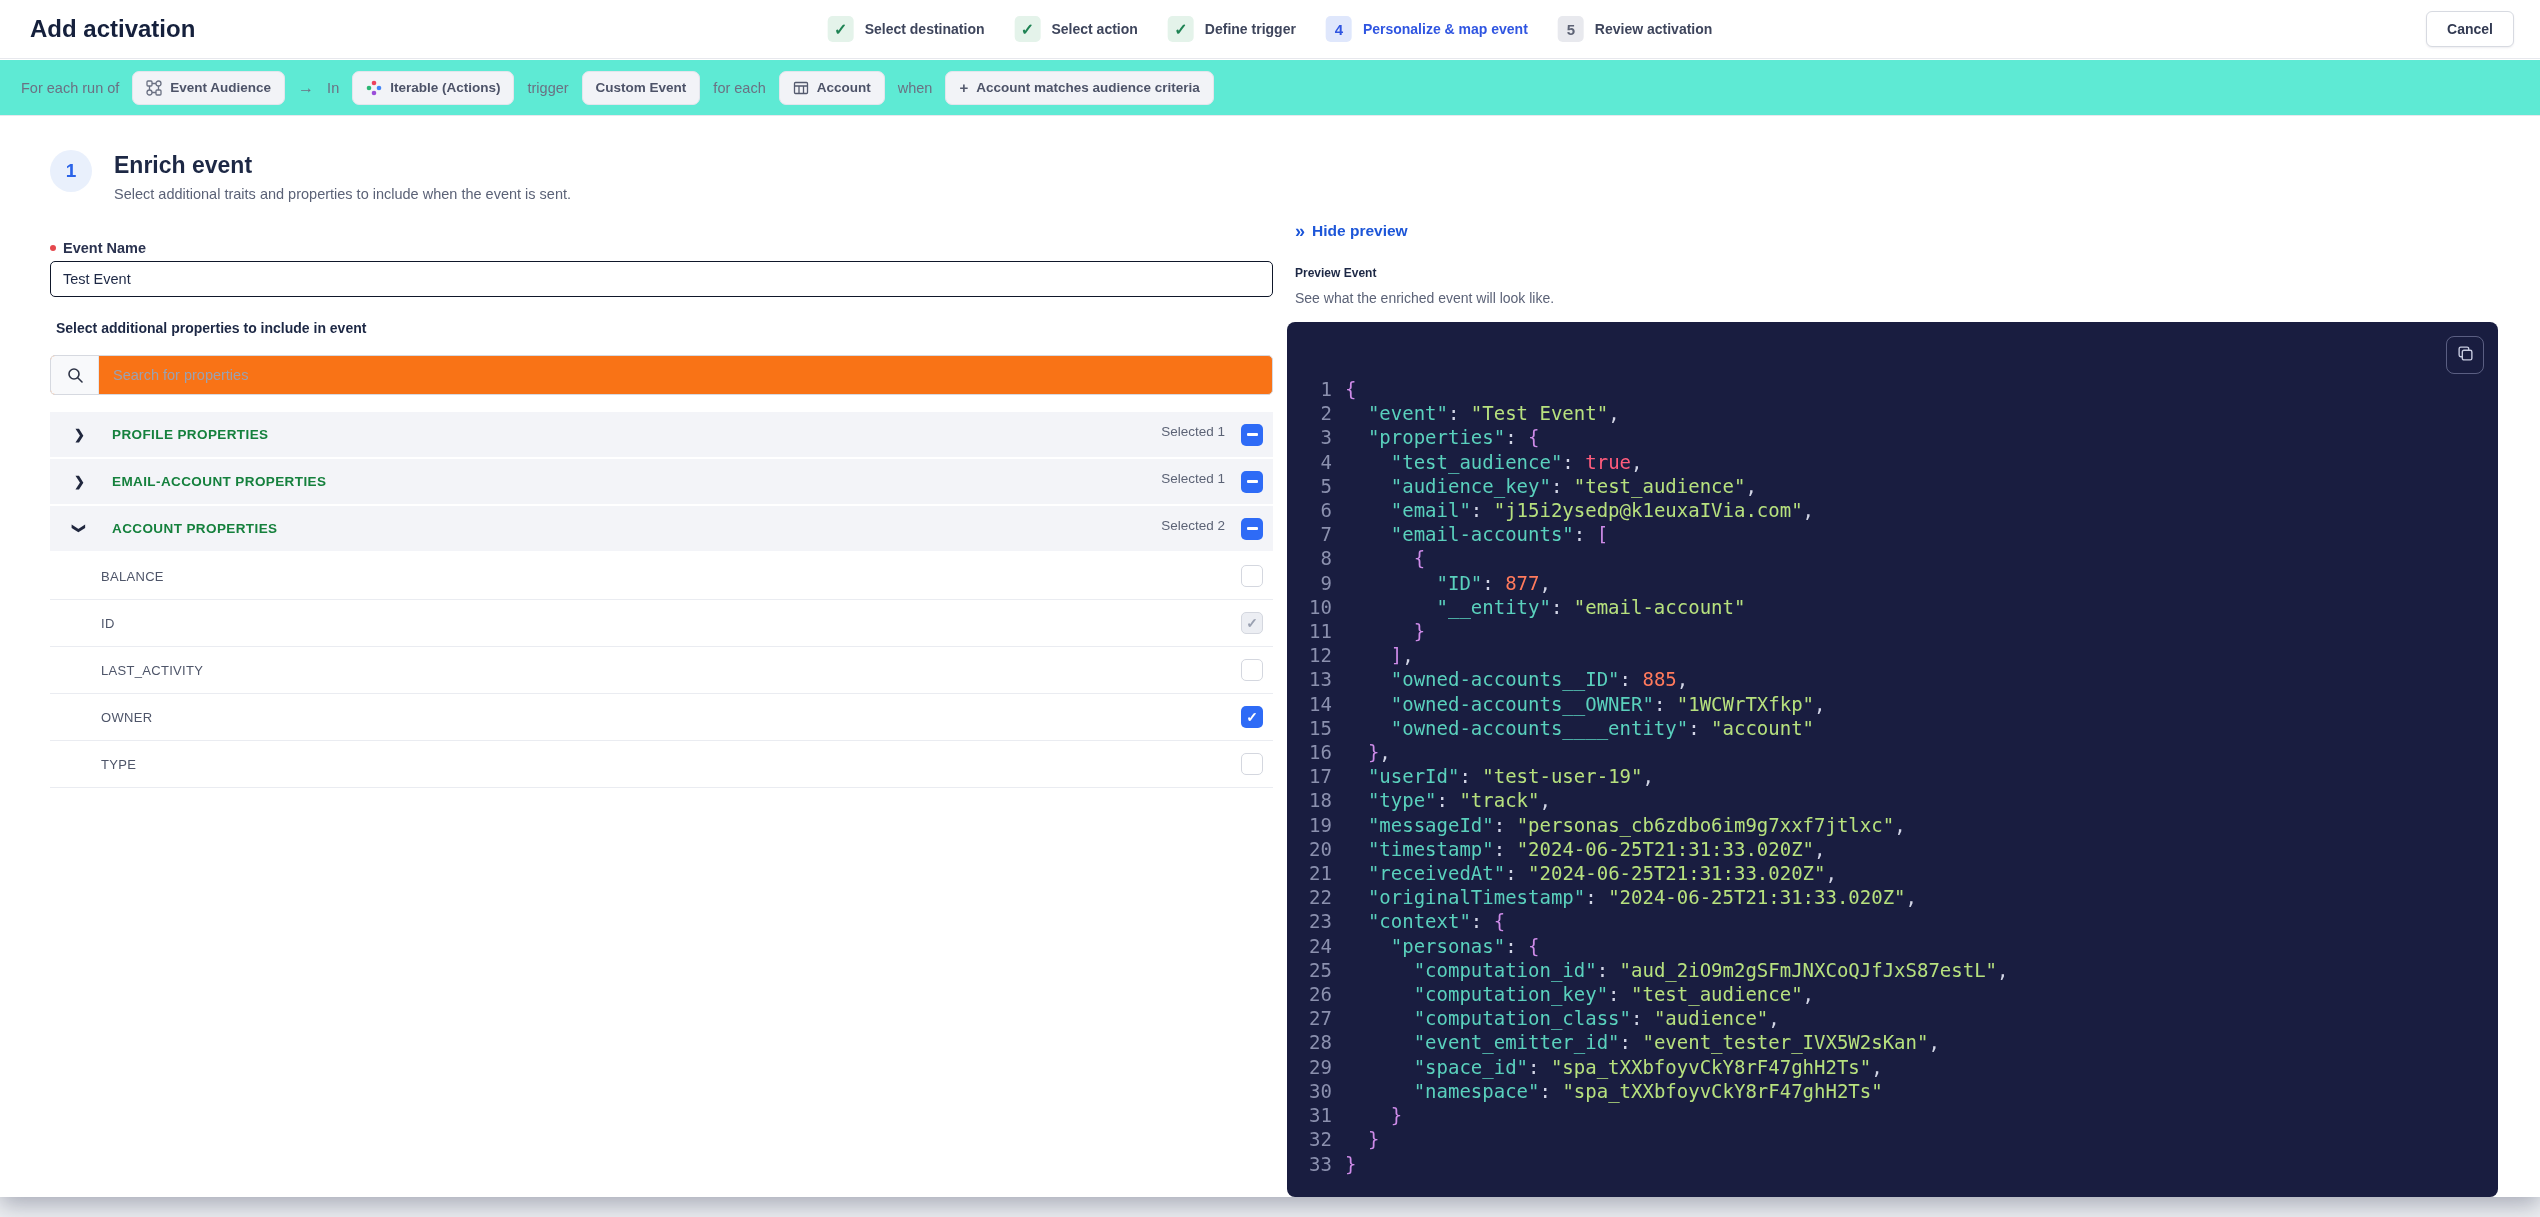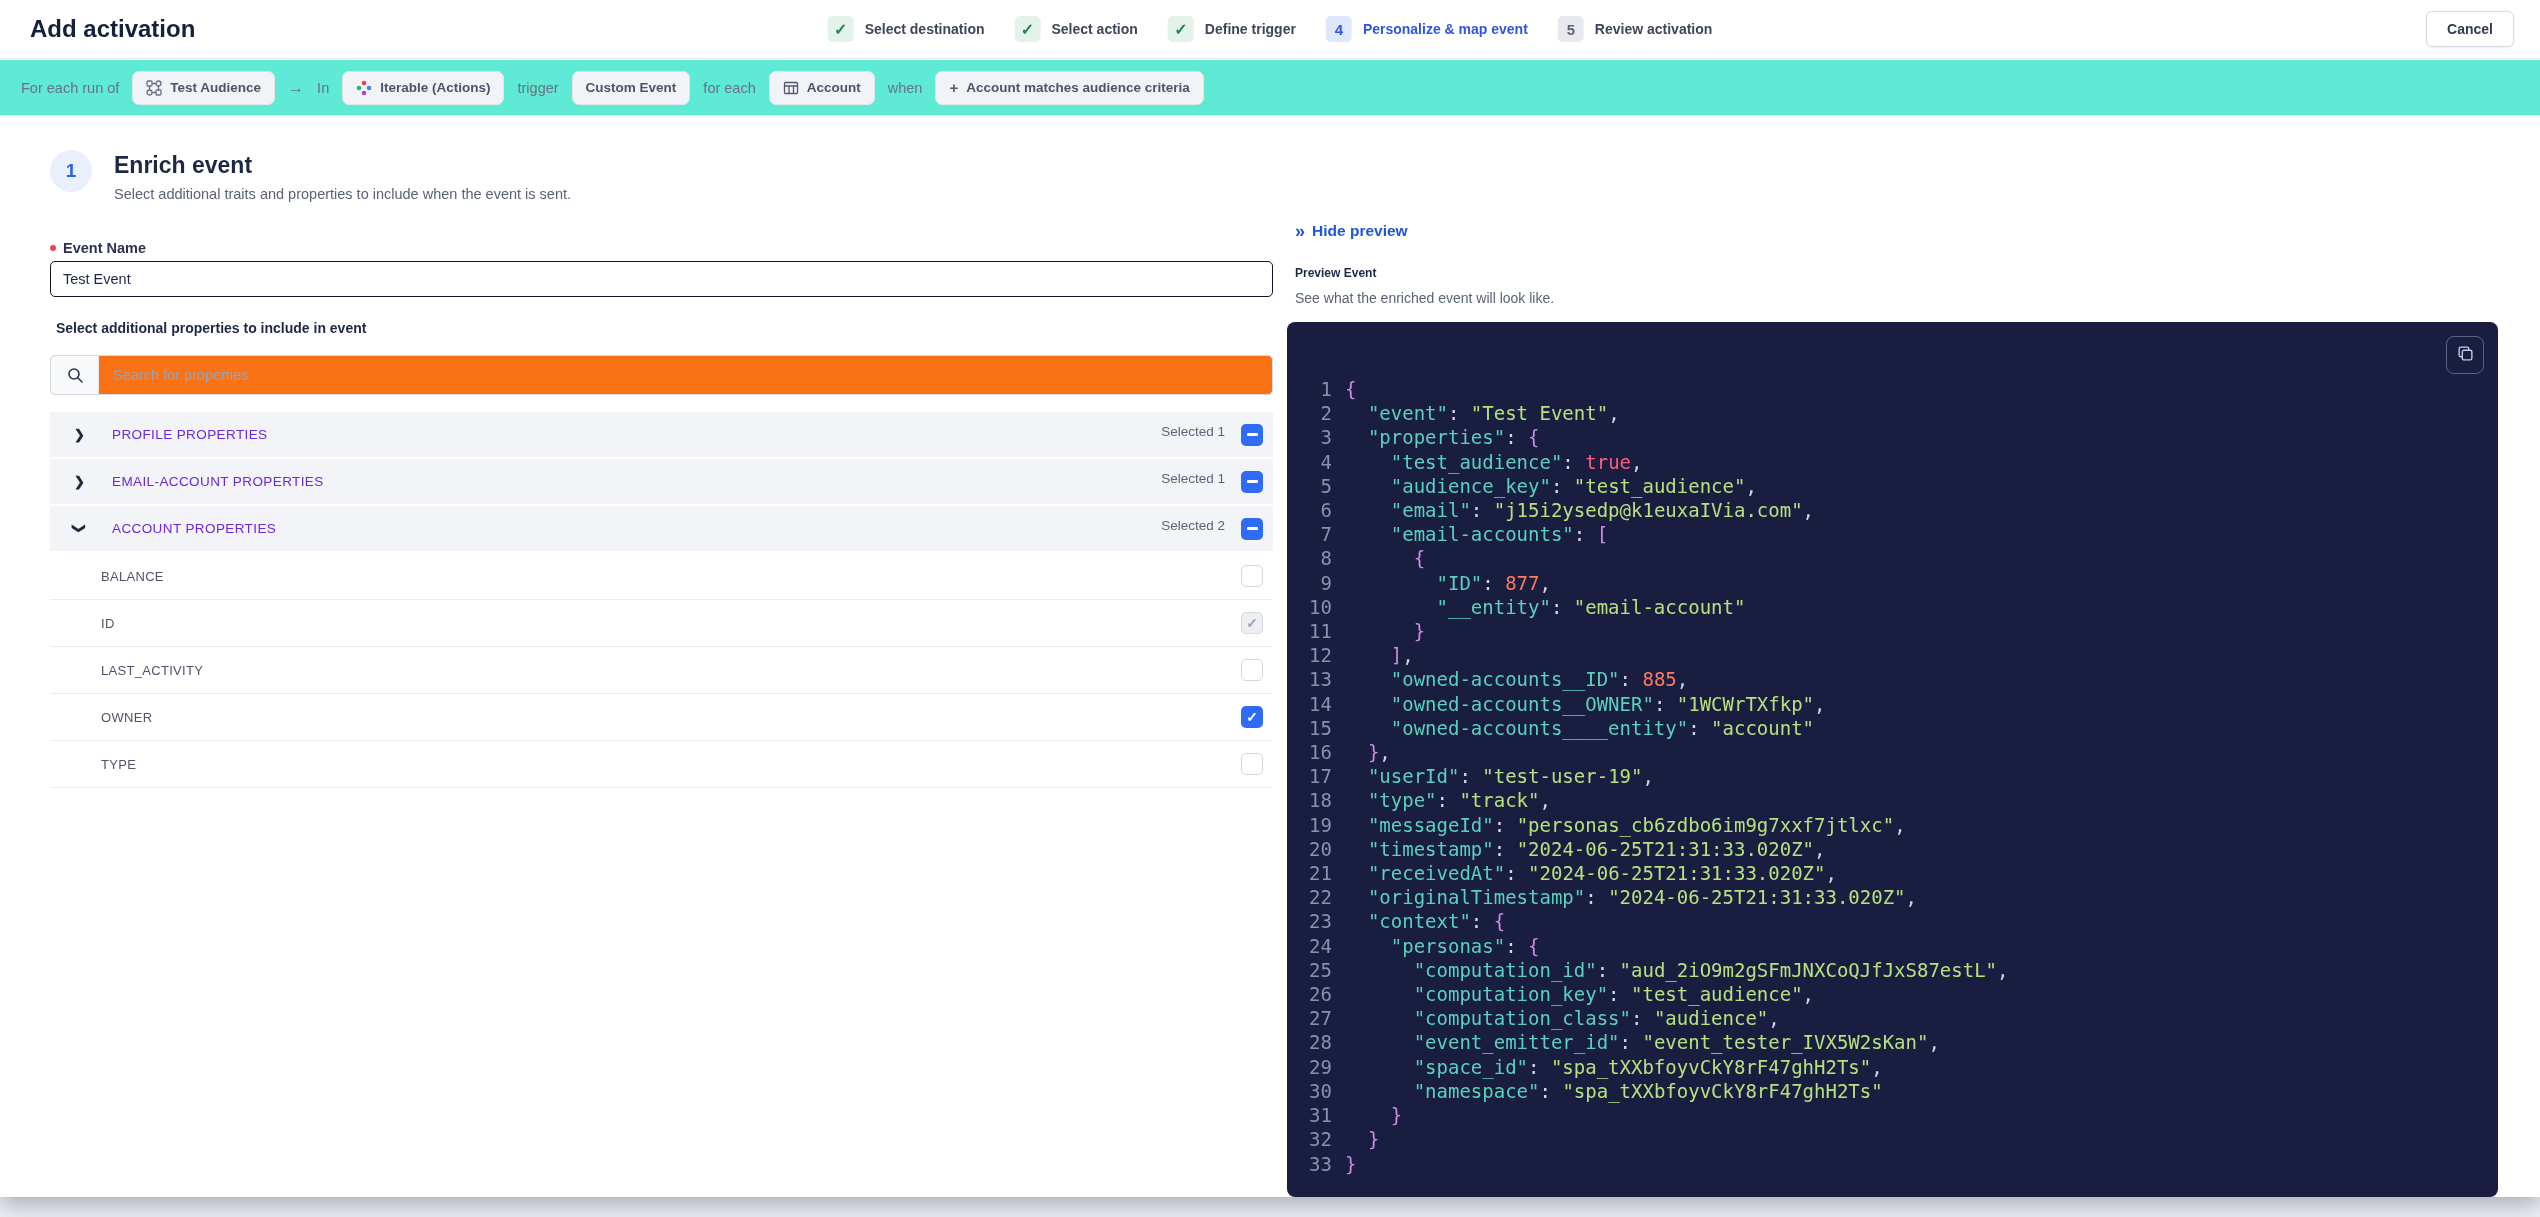--- a/index.html
+++ b/index.html
@@ -65,21 +65,21 @@
   .searchbox input{flex:1;border:none;outline:none;padding:0 14px;font-size:14.5px;
                    color:#1d2845;font-family:inherit;background:transparent;}
   .searchbox input::placeholder{color:#9aa1b2;}
   .groups{position:absolute;top:412px;left:0;width:100%;}
   .grp-head{height:45px;background:#f3f4f8;display:flex;align-items:center;margin-bottom:2px;
             padding:0 10px 0 24px;cursor:pointer;}
   .chev{width:14px;margin-right:24px;font-size:13px;font-weight:700;color:#20273e;
         display:flex;align-items:center;}
   .chev .g{display:inline-block;}
   .chev.down .g{transform:rotate(90deg);}
-  .grp-label{font-size:13.5px;letter-spacing:.4px;color:#6d28d9;font-weight:400;}
+  .grp-label{font-size:13.5px;letter-spacing:.4px;color:#15803d;font-weight:700;}
   .grp-right{margin-left:auto;display:flex;align-items:flex-start;gap:16px;}
   .sel-text{font-size:13.5px;color:#5c6376;}
   .cb{width:22px;height:22px;border-radius:5px;box-sizing:border-box;display:inline-flex;
       align-items:center;justify-content:center;cursor:pointer;flex:0 0 22px;}
   .cb.ind{background:var(--checkbox-blue);}
   .minus{width:11px;height:2.5px;background:#fff;border-radius:1px;display:block;}
   .cb.un{background:#fff;border:1.5px solid #d4d7df;}
   .cb.ck{background:var(--checkbox-blue);color:#fff;font-size:14px;font-weight:700;}
   .cb.ckd{background:#eceef3;border:1.5px solid #d4d7df;color:#9aa1b1;font-size:14px;font-weight:700;}
   .prop-row{height:46px;background:#fff;border-bottom:1px solid #eaecf1;display:flex;
@@ -146,21 +146,21 @@
       <span class="pill">
         <span class="pill-icon">
           <svg width="16" height="16" viewBox="0 0 16 16" fill="none" stroke="#6b7183" stroke-width="1.3">
             <rect x="1" y="1" width="5" height="5" rx="1"></rect>
             <rect x="10" y="1" width="5" height="5" rx="2.5"></rect>
             <rect x="1" y="10" width="5" height="5" rx="2.5"></rect>
             <rect x="10" y="10" width="5" height="5" rx="1"></rect>
             <path d="M6 3.5h4M3.5 6v4M12.5 6v4M6 12.5h4"></path>
           </svg>
         </span>
-        <span class="pill-label">Test Audience</span>
+        <span class="pill-label">Event Audience</span>
       </span>
       <span class="tb-arrow">→</span>
       <span class="tb-text">In</span>
       <span class="pill">
         <span class="pill-icon">
           <svg width="16" height="16" viewBox="0 0 16 16">
             <circle cx="8" cy="3" r="2.3" fill="#ef415c"></circle>
             <circle cx="13" cy="8" r="2.3" fill="#4384f5"></circle>
             <circle cx="8" cy="13" r="2.3" fill="#9a4dd9"></circle>
             <circle cx="3" cy="8" r="2.3" fill="#2bb673"></circle>

